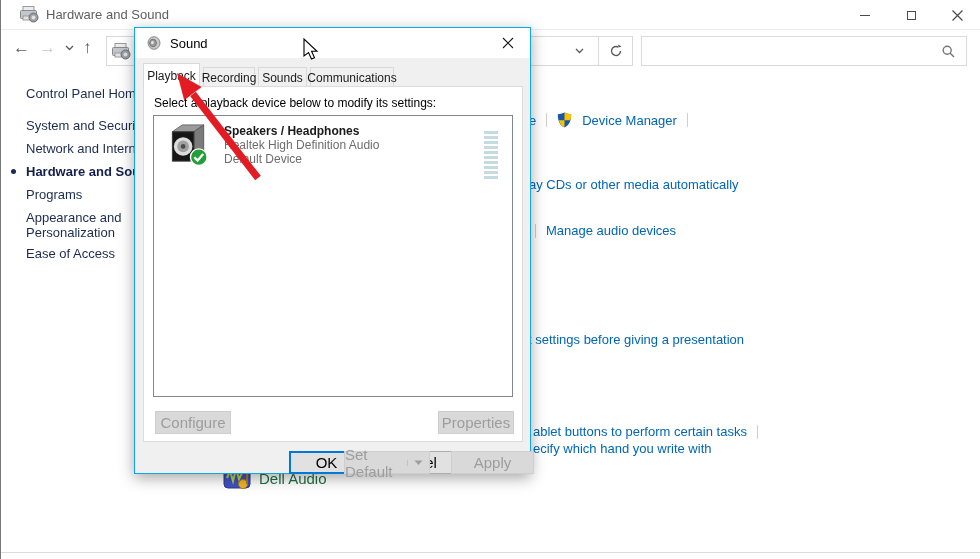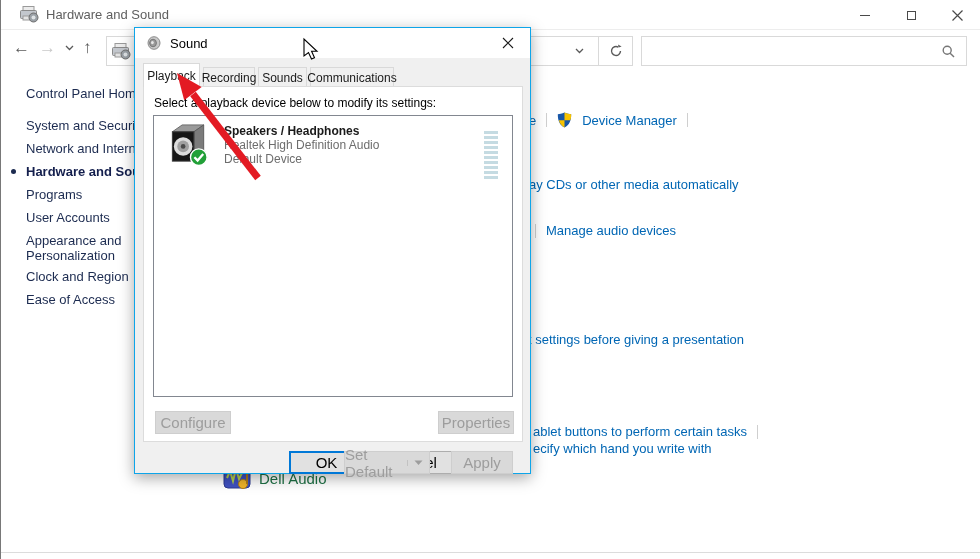--- a/index.html
+++ b/index.html
@@ -80,21 +80,21 @@
   .btn { display:flex; align-items:center; justify-content:center; font-size:15px; cursor:pointer; }
   .btn.disabled { background:#d9d9d9; border:1px solid #cecece; color:#9d9d9d; cursor:default; }
   .btn-configure { position:absolute; left:11px; top:324px; width:76px; height:23px; }
   .btn-setdefault { position:absolute; left:200px; top:324px; width:86px; height:23px; display:flex; padding:0;margin-top:40px; }
   .sd-main { flex:1; display:flex; align-items:center; justify-content:center; }
   .sd-arrow { width:22px; display:flex; align-items:center; justify-content:center; border-left:1px solid #c2c2c2; }
   .btn-properties { position:absolute; left:294px; top:324px; width:76px; height:23px; }
 
   .btn-ok { position:absolute; left:154px; top:393px; width:75px; height:23px; background:#e1e1e1; border:2px solid #0078d7; color:#000; }
   .btn-cancel { position:absolute; left:235px; top:393px; width:87px; height:23px; background:#e1e1e1; border:1px solid #adadad; color:#000; }
-  .btn-apply { position:absolute; left:316px; top:393px; width:62px; height:23px; }
+  .btn-apply { position:absolute; left:316px; top:393px; width:83px; height:23px; }
 
   .overlay { position:absolute; inset:0; z-index:30; pointer-events:none; }
 </style>
 </head>
 <body>
 
 <div class="screen">
 
   <div class="titlebar">
     <svg class="appicon" viewBox="0 0 19 17">
@@ -158,23 +158,21 @@
       </svg>
     </div>
   </div>
 
   <div class="sidebar">
     <div class="sb-item home">Control Panel Home</div>
     <div class="sb-item">System and Security</div>
     <div class="sb-item">Network and Internet</div>
     <div class="sb-item active"><span class="bullet"></span><span>Hardware and Sound</span></div>
     <div class="sb-item">Programs</div>
-    <div class="sb-item">User Accounts</div>
     <div class="sb-item wrap">Appearance and Personalization</div>
-    <div class="sb-item">Clock and Region</div>
     <div class="sb-item">Ease of Access</div>
   </div>
 
   <div class="content-row" style="left:528px; top:112px;">
     <span class="link">e</span>
     <span class="vsep"></span>
     <svg class="shield" viewBox="0 0 15 16">
       <path d="M7.5 0.5 C5 1.8 2.5 2.2 0.8 2.2 C0.8 8.5 2.5 13 7.5 15.5 C12.5 13 14.2 8.5 14.2 2.2 C12.5 2.2 10 1.8 7.5 0.5 Z" fill="#1857a8"></path>
       <path d="M7.5 0.5 C10 1.8 12.5 2.2 14.2 2.2 C14.2 5 13.9 7 13.2 8.2 L7.5 8.2 Z" fill="#f8c300"></path>
       <path d="M7.5 8.2 L1.8 8.2 C2.8 11.5 4.7 14 7.5 15.5 Z" fill="#f8c300"></path>

